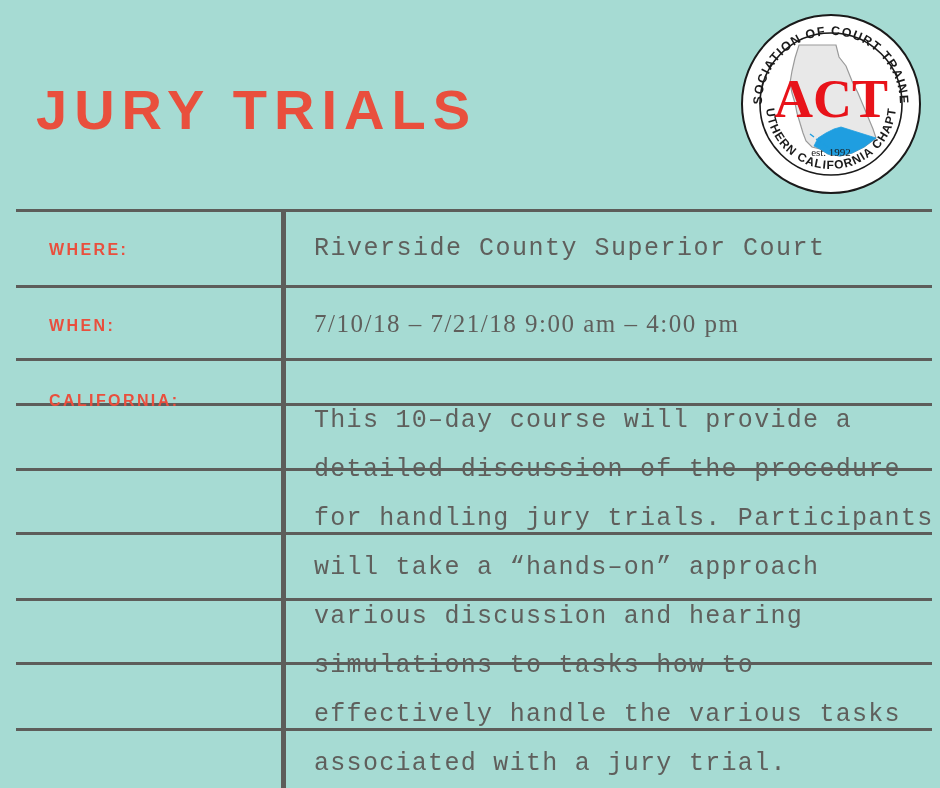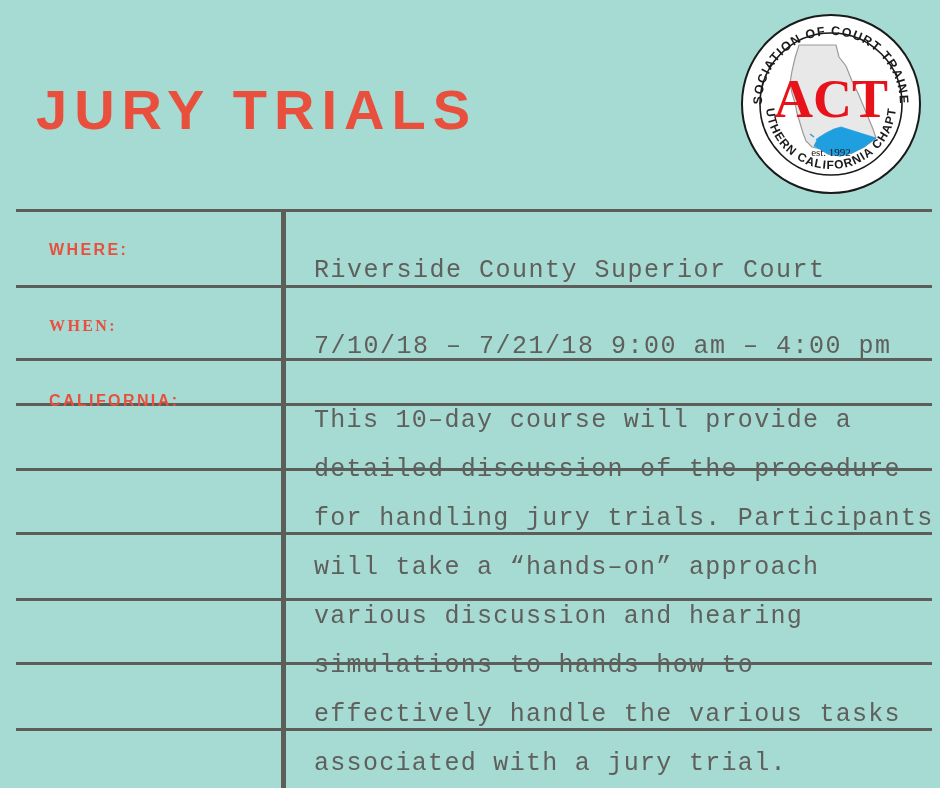--- a/index.html
+++ b/index.html
@@ -84,21 +84,20 @@
     white-space: nowrap;
   }
   .value {
     position: absolute;
     left: 298px;
     font-family: "Liberation Mono", "DejaVu Sans Mono", monospace;
     font-size: 25px;
     letter-spacing: 1.5px;
     color: #5f5f5c;
     white-space: nowrap;
-    margin-top: 22px;
   }
   .desc-line {
     position: absolute;
     left: 298px;
     font-family: "Liberation Mono", "DejaVu Sans Mono", monospace;
     font-size: 25px;
     letter-spacing: 1.3px;
     color: #5f5f5c;
     white-space: nowrap;
   }
@@ -154,27 +153,27 @@
     <div class="hline" style="top:323px;"></div>
     <div class="hline" style="top:389px;"></div>
     <div class="hline" style="top:453px;"></div>
     <div class="hline" style="top:519px;"></div>
 
     <div class="vline" style="top:3px; height:576px;"></div>
 
     <div class="label" style="top:32px;">WHERE:</div>
     <div class="value" style="top:25px;">Riverside County Superior Court</div>
 
-    <div class="label" style="top:108px;font-family:Liberation Serif, serif;">WHEN:</div>
-    <div class="value" style="top:101px;">7/10/18 – 7/21/18 9:00 am – 4:00 pm</div>
+    <div class="label" style="top:108px;">WHEN:</div>
+    <div class="value" style="top:101px;font-family:Liberation Serif, serif;">7/10/18 – 7/21/18 9:00 am – 4:00 pm</div>
 
     <div class="label" style="top:183px;">CALIFORNIA:</div>
 
     <div class="desc-line" style="top:197px;">This 10–day course will provide a</div>
     <div class="desc-line" style="top:246px;">detailed discussion of the procedure</div>
     <div class="desc-line" style="top:295px;">for handling jury trials. Participants</div>
     <div class="desc-line" style="top:344px;">will take a “hands–on” approach</div>
     <div class="desc-line" style="top:393px;">various discussion and hearing</div>
-    <div class="desc-line" style="top:442px;">simulations to hands how to</div>
+    <div class="desc-line" style="top:442px;">simulations to tasks how to</div>
     <div class="desc-line" style="top:491px;text-align:right;">effectively handle the various tasks</div>
     <div class="desc-line" style="top:540px;">associated with a jury trial.</div>
   </div>
 </div>
 
 </body></html>

